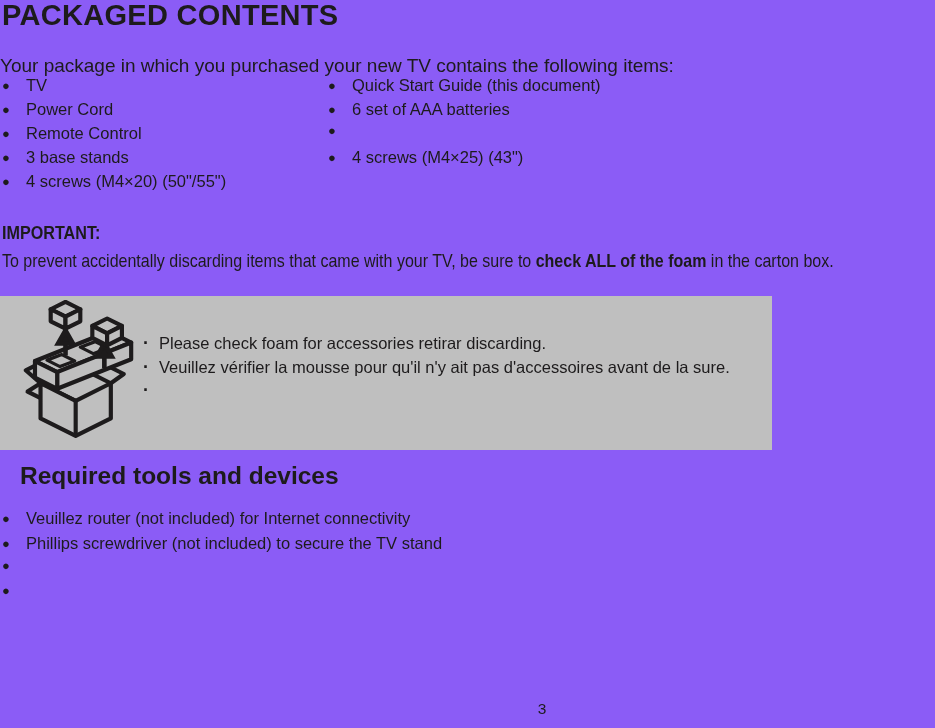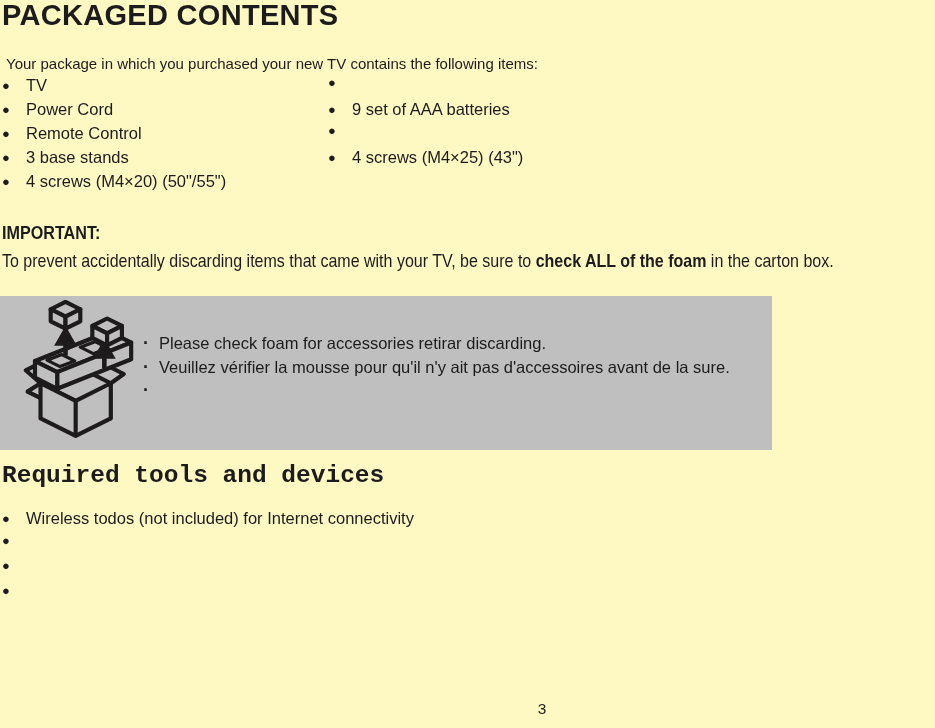--- a/index.html
+++ b/index.html
@@ -1,25 +1,25 @@
 <!DOCTYPE html>
 <html><head>
 <meta charset="utf-8">
 <style>
   * { margin:0; padding:0; box-sizing:border-box; }
   html,body { background:#ffffff; }
   .page {
-    position:relative; width:935px; height:728px; background:#fef9c3;
+    position:relative; width:935px; height:728px; background:#8b5cf6;
     font-family:"Liberation Sans", sans-serif; color:#1d1b1c; overflow:hidden;
   }
   .page-title {
     position:absolute; left:2px; top:-2px; font-size:29px; font-weight:bold;
     letter-spacing:0.3px; line-height:34px;
   }
-  .intro { position:absolute; left:6px; top:55px; font-size:15px; }
+  .intro { position:absolute; left:0; top:55px; font-size:19px; }
 
   .pkg-list { position:absolute; left:2px; top:76px; width:930px; }
   .pkg-col { position:absolute; top:0; }
   .pkg-col.left  { left:0; }
   .pkg-col.right { left:326px; }
   ul.blist { list-style:none; }
   ul.blist li { display:flex; align-items:baseline; height:24px; font-size:16.5px; }
   ul.blist .blt { width:14px; font-size:13px; margin-right:10px; position:relative; top:-1px; }
   .tools-list ul.blist li { height:25px; }
 
@@ -36,21 +36,21 @@
   .notice {
     position:absolute; left:0; top:296px; width:772px; height:154px;
     background:#bfbfbf;
   }
   .notice .illus { position:absolute; left:14px; top:4px; }
   .notice-lines { position:absolute; left:143px; top:37px; font-size:16.5px; }
   .notice-lines ul.blist li { height:23.5px; }
   .notice-lines ul.blist .blt { width:8px; margin-right:8px; font-size:18px; font-weight:bold; top:0; }
 
   .tools-title {
-    position:absolute; left:2px; top:462px; font-size:24.5px; font-weight:bold;font-family:Liberation Mono, monospace;
+    position:absolute; left:20px; top:462px; font-size:24.5px; font-weight:bold;
   }
   .tools-list { position:absolute; left:2px; top:509px; }
 
   .page-number {
     position:absolute; left:530px; top:700px; width:24px; text-align:center;
     font-size:15.5px;
   }
 </style>
 </head>
 <body>
@@ -89,25 +89,26 @@
             <span class="blt">●</span>
             <span>4 screws (M4×20) (50"/55")</span>
           </li>
         </ul>
     </div>
     <div class="pkg-col right">
       <ul class="blist">
 
           <li>
             <span class="blt">●</span>
-          </li>
-
-          <li>
-            <span class="blt">●</span>
-            <span>9 set of AAA batteries</span>
+            <span>Quick Start Guide (this document)</span>
+          </li>
+
+          <li>
+            <span class="blt">●</span>
+            <span>6 set of AAA batteries</span>
           </li>
 
           <li>
             <span class="blt">●</span>
           </li>
 
           <li>
             <span class="blt">●</span>
             <span>4 screws (M4×25) (43")</span>
           </li>
@@ -173,25 +174,26 @@
     </div>
   </div>
 
   <h2 class="tools-title">Required tools and devices</h2>
 
   <div class="tools-list">
     <ul class="blist">
 
         <li>
           <span class="blt">●</span>
-          <span>Wireless todos (not included) for Internet connectivity</span>
-        </li>
-
-        <li>
-          <span class="blt">●</span>
+          <span>Veuillez router (not included) for Internet connectivity</span>
+        </li>
+
+        <li>
+          <span class="blt">●</span>
+          <span>Phillips screwdriver (not included) to secure the TV stand</span>
         </li>
 
         <li>
           <span class="blt">●</span>
         </li>
 
         <li>
           <span class="blt">●</span>
         </li>
       </ul>

